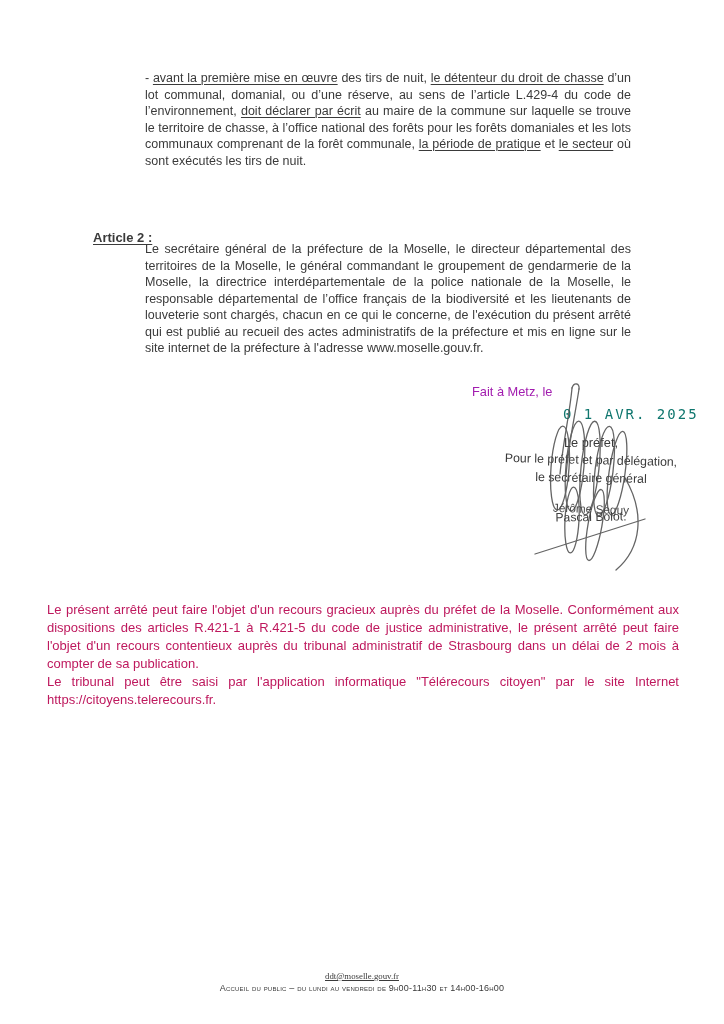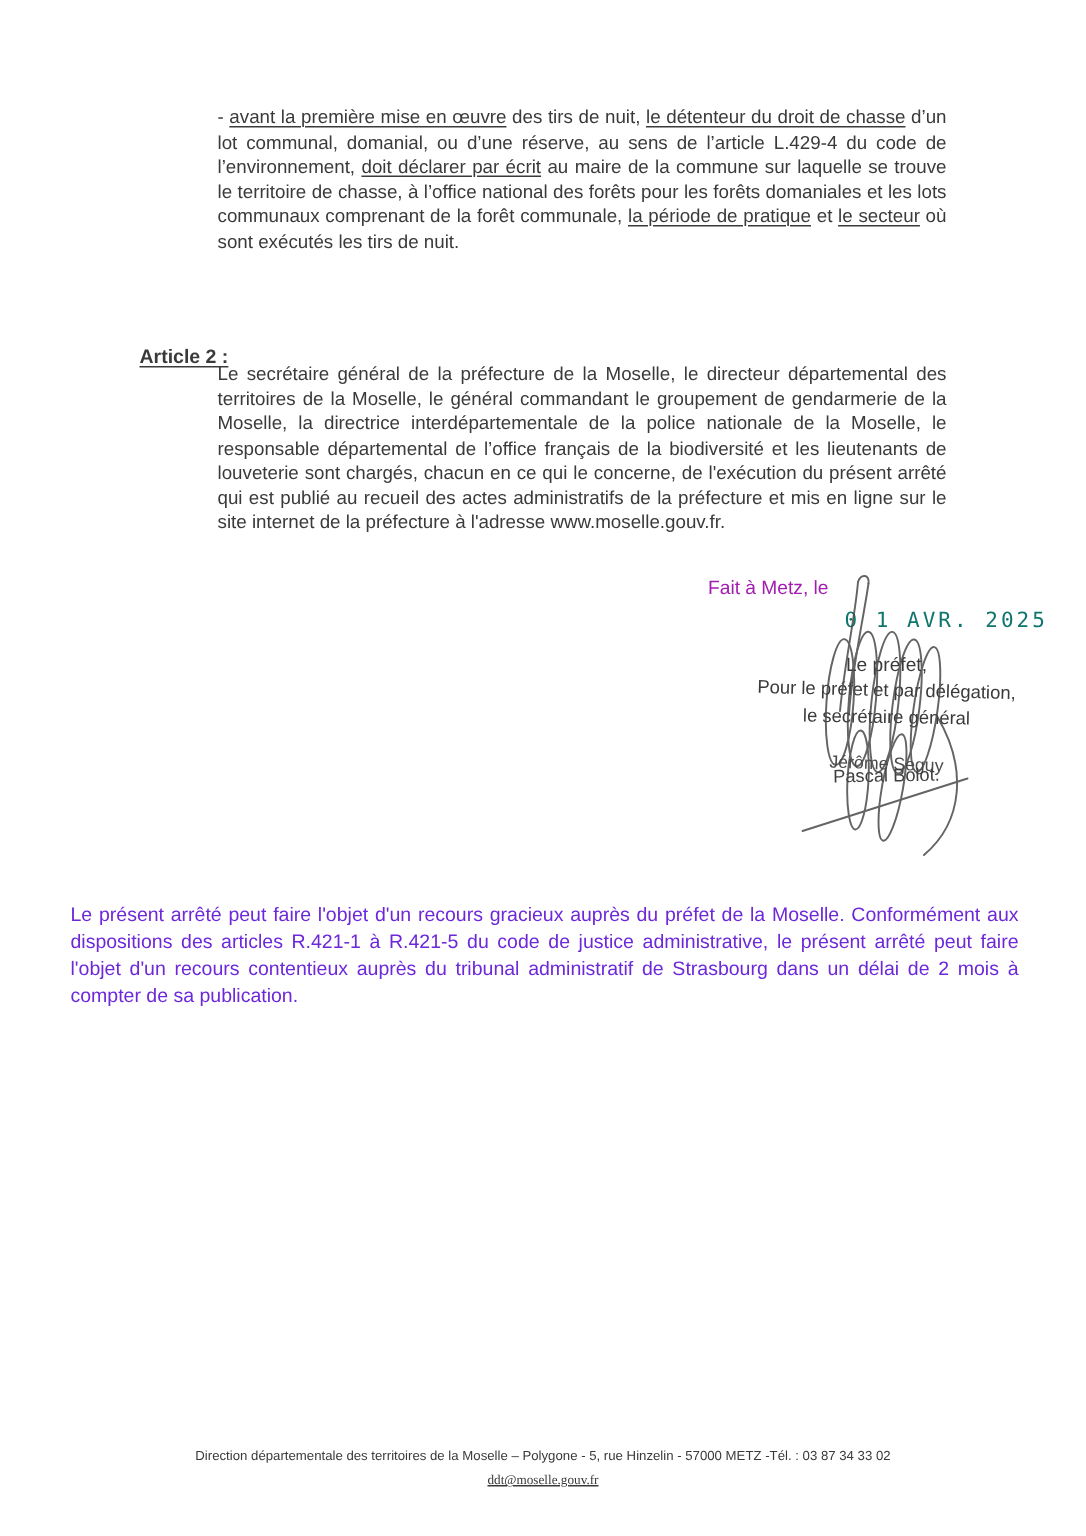--- a/index.html
+++ b/index.html
@@ -46,21 +46,21 @@
   .sig-line1{top:5px;font-size:12.8px;}
   .sig-line2{top:23px;font-size:12.3px;transform:rotate(1.4deg);}
   .sig-line3{top:41px;font-size:12.3px;transform:rotate(1deg);}
   .sig-name-over{top:72px;font-size:11.8px;transform:rotate(2deg);color:#4a4a4a;}
   .sig-name-under{top:80px;font-size:12.2px;transform:rotate(-1deg);color:#3f3f3f;}
   .scrawl{position:absolute;left:520px;top:382px;}
   .recours{
     position:absolute;left:47px;top:601px;width:632px;
     font-size:13px;line-height:17.9px;
     text-align:justify;text-align-last:left;
-    color:#6d28d9;
+    color:#be185d;
   }
   .recours p{margin:0;}
   .footer{
     position:absolute;left:40px;top:965px;width:644px;
     text-align:center;color:#3a3a3a;
   }
   .footer-line1{font-size:8.8px;line-height:11px;}
   .footer-email a{
     font-size:8.8px;line-height:11px;
     color:#3a3a3a;text-decoration:underline;cursor:pointer;font-family:Liberation Serif, serif;
@@ -104,20 +104,21 @@
     <ellipse cx="84" cy="89" rx="9" ry="45" transform="rotate(7 84 89)"></ellipse>
     <ellipse cx="97" cy="91" rx="8" ry="42" transform="rotate(8 97 91)"></ellipse>
     <ellipse cx="52" cy="138" rx="7" ry="33" transform="rotate(3 52 138)"></ellipse>
     <ellipse cx="75" cy="143" rx="7" ry="36" transform="rotate(10 75 143)"></ellipse>
     <path d="M15,172 L125,137"></path>
     <path d="M105,96 C125,130 122,166 96,188"></path>
   </svg>
 
   <div class="recours">
     <p>Le présent arrêté peut faire l'objet d'un recours gracieux auprès du préfet de la Moselle. Conformément aux dispositions des articles R.421-1 à R.421-5 du code de justice administrative, le présent arrêté peut faire l'objet d'un recours contentieux auprès du tribunal administratif de Strasbourg dans un délai de 2 mois à compter de sa publication.</p>
+    <p>Le tribunal peut être saisi par l'application informatique "Télérecours citoyen" par le site Internet https://citoyens.telerecours.fr.</p>
   </div>
 
   <div class="footer">
-    <div class="footer-line1">Direction départementale des territoires de la Moselle – Polygone - 5, rue Hinzelin  - 57000 METZ  -Tél. : 03 87 34 33 02</div>
     <div class="footer-email"><a>ddt@moselle.gouv.fr</a></div>
+    <div class="footer-hours">Accueil du public –  du lundi au vendredi de 9h00-11h30 et 14h00-16h00</div>
   </div>
 
 </div>
 
 </body></html>

